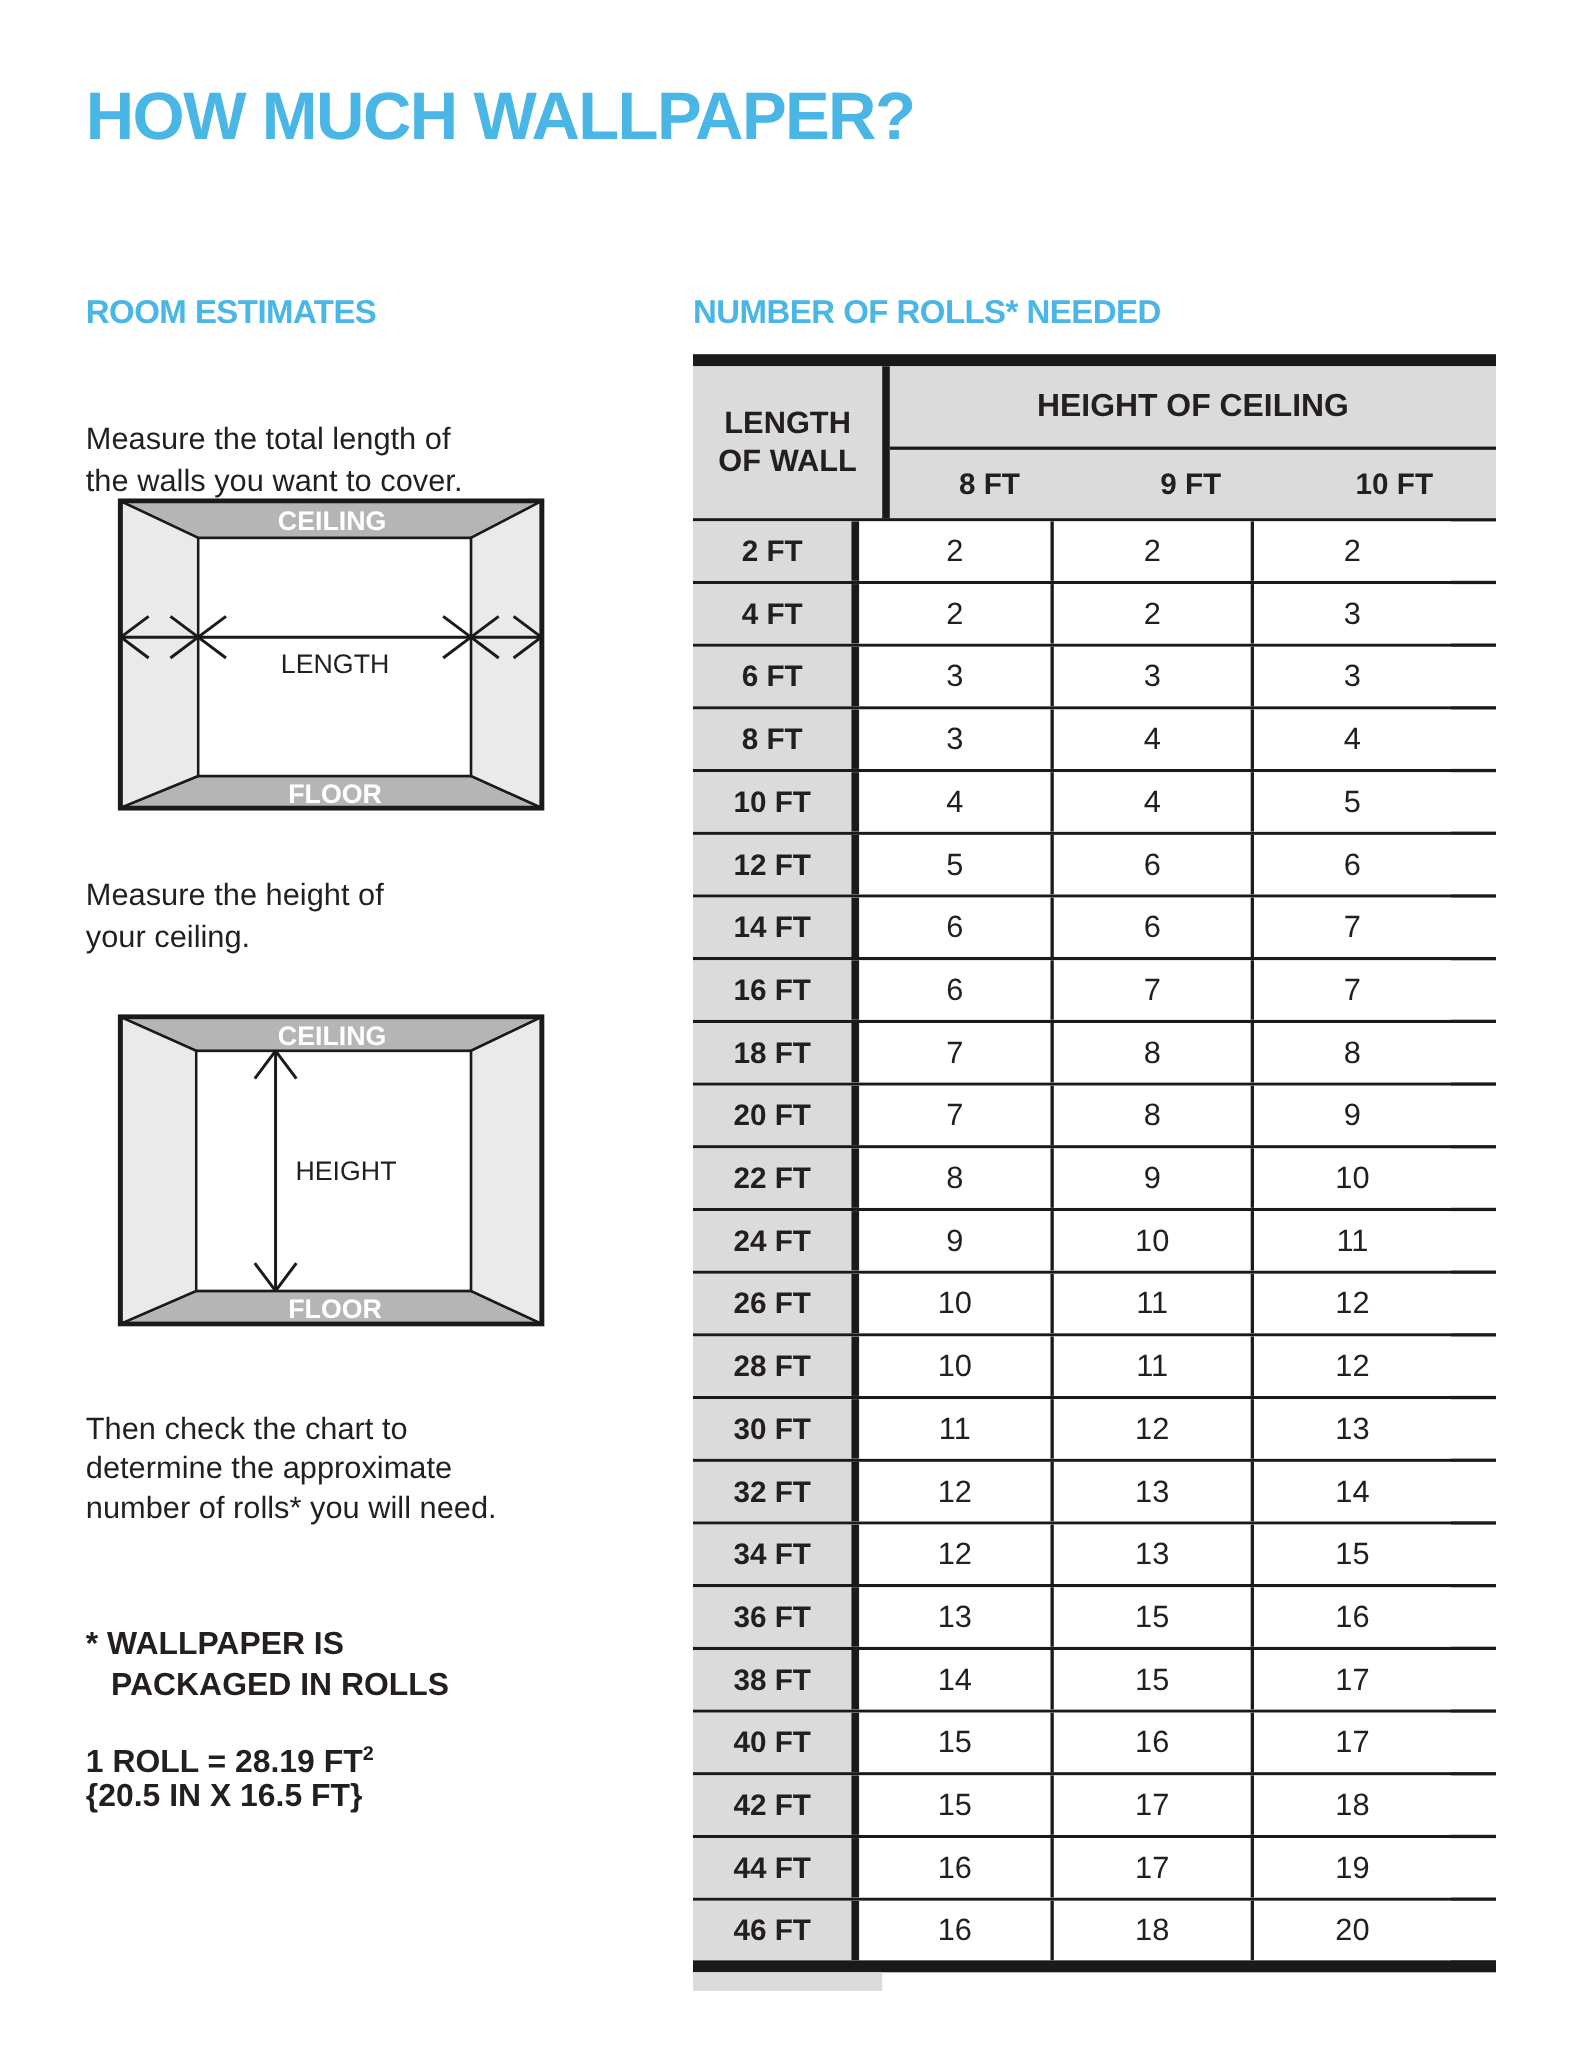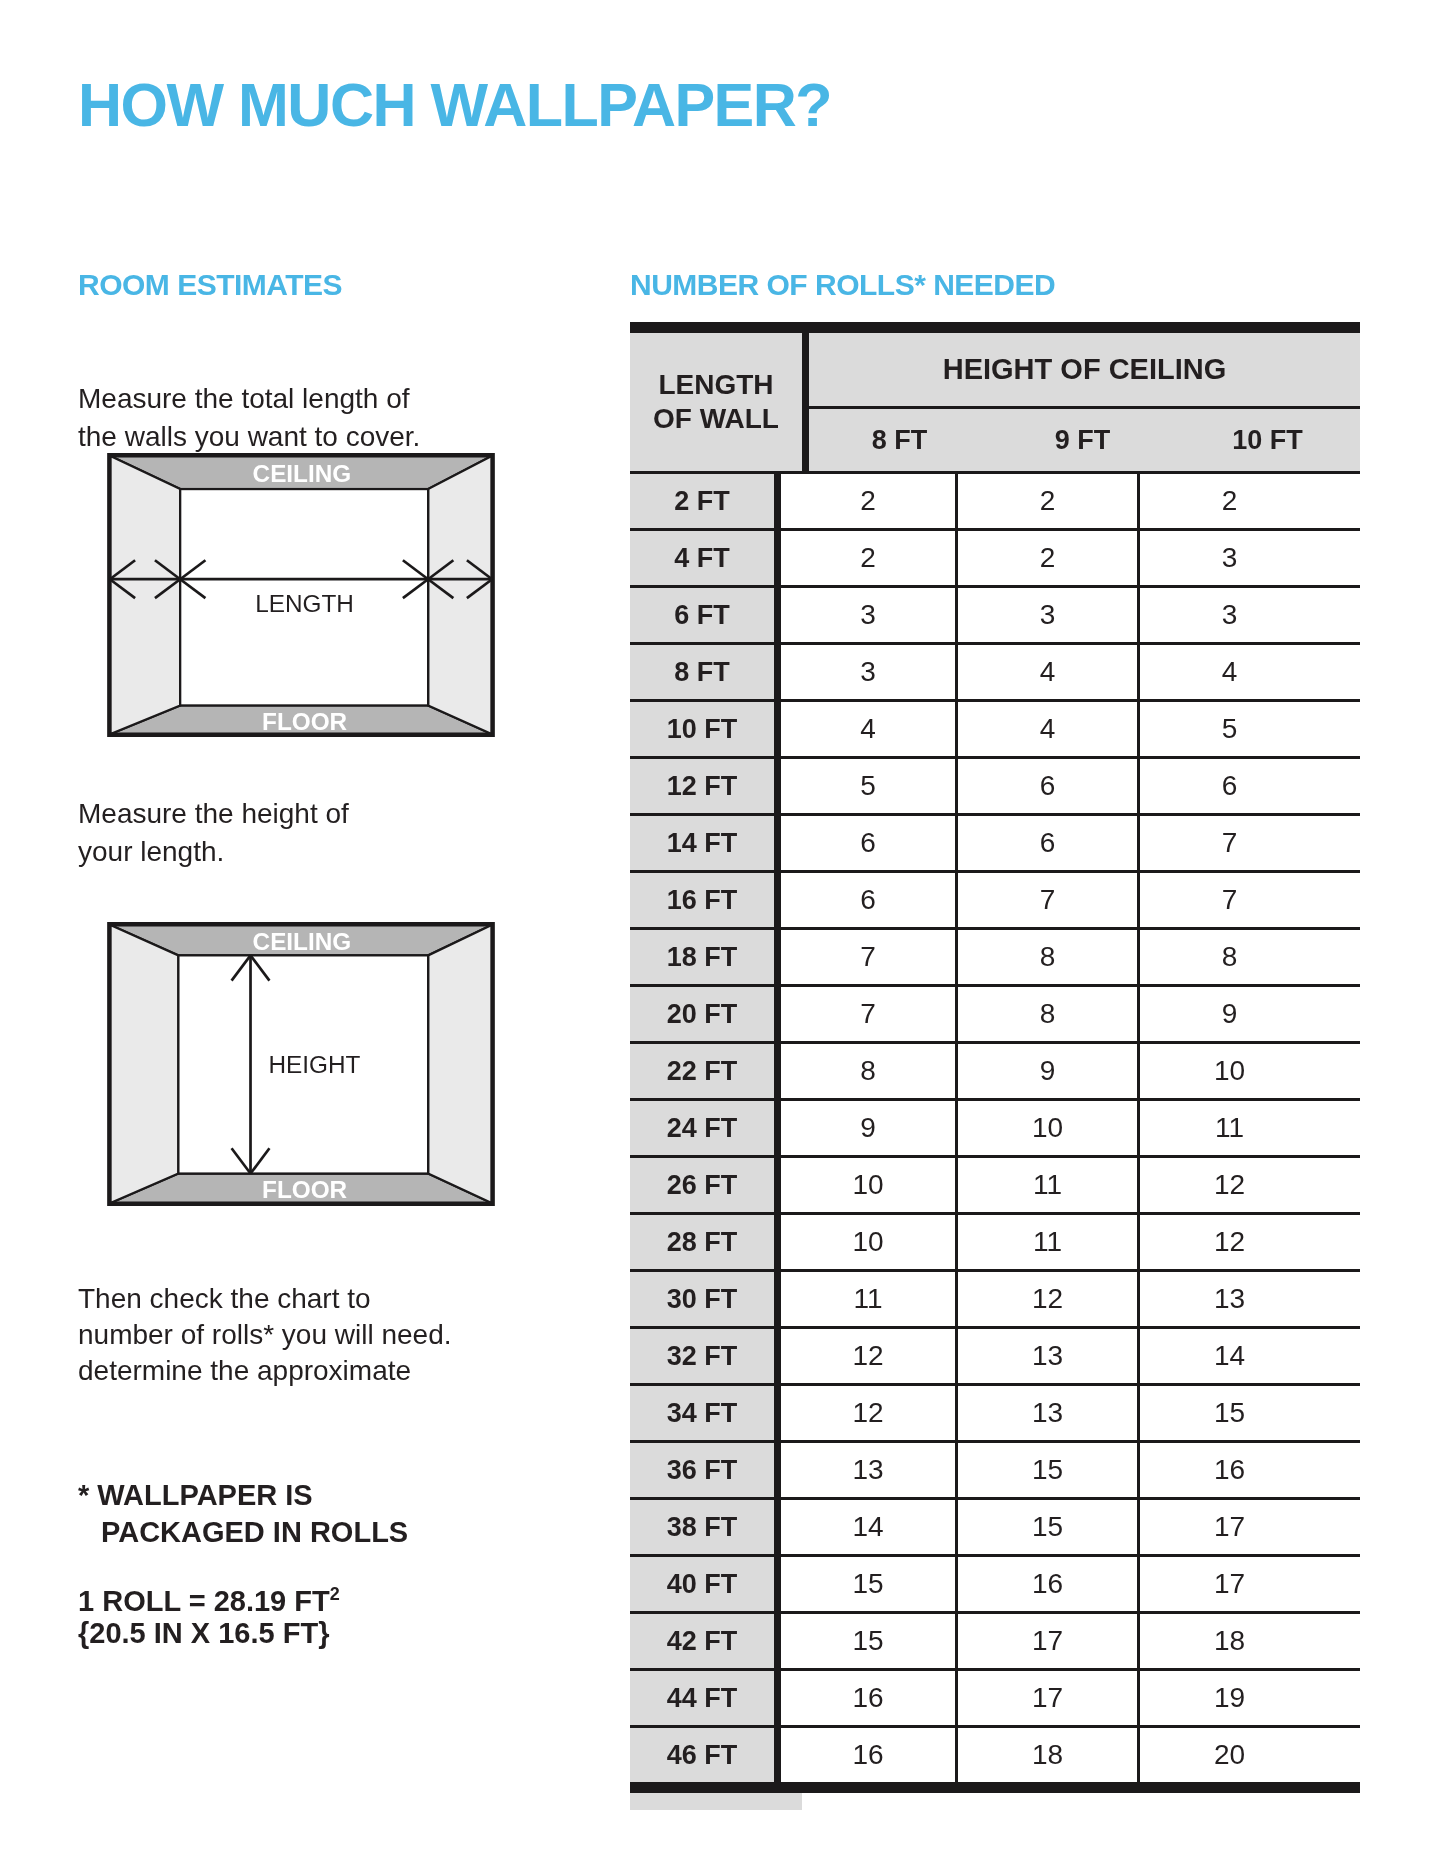--- a/index.html
+++ b/index.html
@@ -98,21 +98,21 @@
         <line x1="427" y1="140" x2="399" y2="161"></line>
     </g>
     <text class="d-wall-label" x="216" y="32" text-anchor="middle">CEILING</text>
     <text class="d-wall-label" x="219" y="307" text-anchor="middle">FLOOR</text>
     <text class="d-label" x="219" y="176" text-anchor="middle">LENGTH</text>
   </svg>
 </div>
 
 <div class="para" id="para2">
   <div>Measure the height of</div>
-  <div>your length.</div>
+  <div>your ceiling.</div>
 </div>
 
 <div class="diagram" id="diagram2">
   <svg viewBox="0 0 430 315">
     <polygon points="3,3 427,3 356,37 79,37" fill="#B5B5B5" stroke="#1b191a" stroke-width="2.5"></polygon>
     <polygon points="3,312 427,312 356,279 79,279" fill="#B5B5B5" stroke="#1b191a" stroke-width="2.5"></polygon>
     <polygon points="3,3 79,37 79,279 3,312" fill="#EAEAEA" stroke="#1b191a" stroke-width="2.5"></polygon>
     <polygon points="427,3 356,37 356,279 427,312" fill="#EAEAEA" stroke="#1b191a" stroke-width="2.5"></polygon>
     <rect x="79" y="37" width="277" height="242" fill="#ffffff" stroke="#1b191a" stroke-width="2.5"></rect>
     <rect x="2.5" y="2.5" width="425" height="310" fill="none" stroke="#1b191a" stroke-width="5"></rect>
@@ -124,22 +124,22 @@
         <line x1="159" y1="279" x2="180" y2="251"></line>
     </g>
     <text class="d-wall-label" x="216" y="31" text-anchor="middle">CEILING</text>
     <text class="d-wall-label" x="219" y="306" text-anchor="middle">FLOOR</text>
     <text class="d-label" x="179" y="167" text-anchor="start">HEIGHT</text>
   </svg>
 </div>
 
 <div class="para" id="para3">
   <div>Then check the chart to</div>
+  <div>determine the approximate</div>
   <div>number of rolls* you will need.</div>
-  <div>determine the approximate</div>
 </div>
 
 <div class="foot" id="footnote-line1">* WALLPAPER IS</div>
 <div class="foot" id="footnote-line2">PACKAGED IN ROLLS</div>
 <div class="foot" id="roll-line1"><span>1 ROLL = 28.19 FT</span><sup>2</sup></div>
 <div class="foot" id="roll-line2">{20.5 IN X 16.5 FT}</div>
 
 <div class="table-wrap">
   <div class="t-topbar"></div>
   <div class="t-head">

